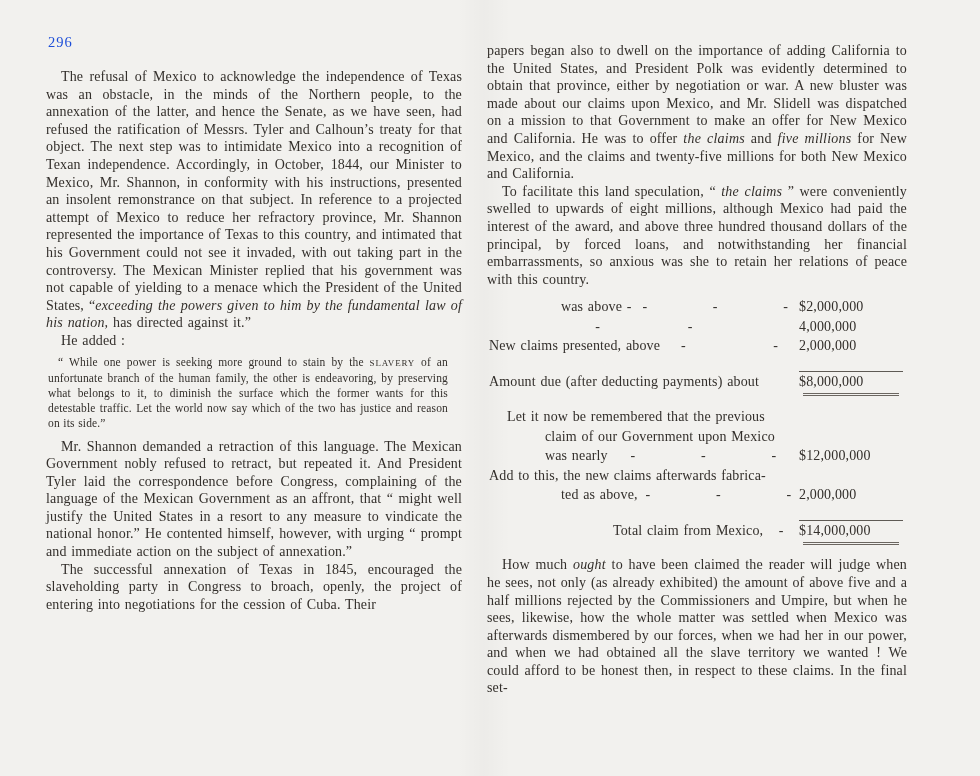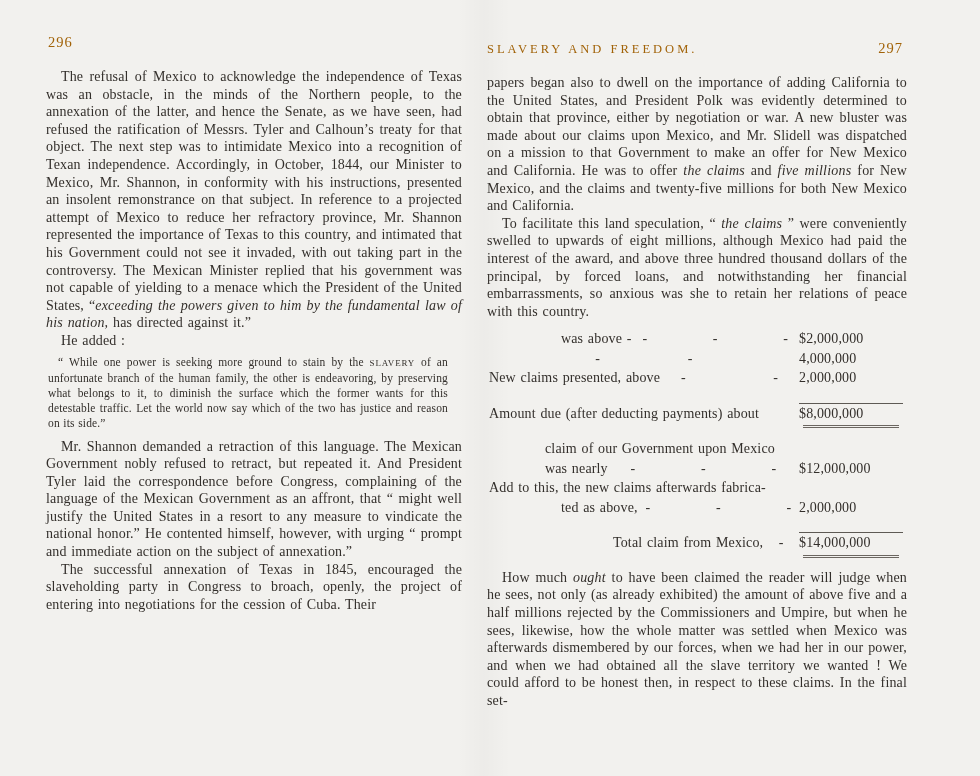--- a/index.html
+++ b/index.html
@@ -13,21 +13,21 @@
   .gutter-shade {
     position:absolute; left:458px; top:0; width:52px; height:100%;
     background:linear-gradient(90deg, rgba(0,0,0,0) 0%, rgba(0,0,0,0.025) 50%, rgba(0,0,0,0) 100%);
   }
   .page { position:absolute; }
   .page.left  { left:46px;  top:36px; width:416px; }
   .page.right { left:487px; top:42px; width:420px; }
 
   .running-head {
     position:relative; height:18px; margin-bottom:14px;
-    font-size:12.5px; letter-spacing:3px; color:#a16207; 
+    font-size:12.5px; letter-spacing:3px; color:#1d4ed8; text-align:center;
   }
   .pagenum {
     position:absolute; top:-2px; font-size:14.5px; letter-spacing:1px;
   }
   .pagenum.pn-left  { left:2px; }
   .pagenum.pn-right { right:4px; }
 
   .body-text { font-size:14px; line-height:17.6px; text-align:justify;
     letter-spacing:0.15px; word-spacing:1px; }
   .body-text p { text-indent:15px; }
@@ -72,24 +72,20 @@
     <div class="body-text">
       <p><span>The refusal of Mexico to acknowledge the independence of Texas was an obstacle, in the minds of the Northern people, to the annexation of the latter, and hence the Senate, as we have seen, had refused the ratification of Messrs. Tyler and Calhoun’s treaty for that object. The next step was to intimidate Mexico into a recognition of Texan independence. Accordingly, in October, 1844, our Minister to Mexico, Mr. Shannon, in conformity with his instructions, presented an insolent remonstrance on that subject. In reference to a projected attempt of Mexico to reduce her refractory province, Mr. Shannon represented the importance of Texas to this country, and intimated that his Government could not see it invaded, with out taking part in the controversy. The Mexican Minister replied that his government was not capable of yielding to a menace which the President of the United States, “</span><i>exceeding the powers given to him by the fundamental law of his nation,</i><span> has directed against it.”</span></p>
       <p>He added :</p>
       <div class="quote"><span>“ While one power is seeking more ground to stain by the </span><span class="sc">SLAVERY</span><span> of an unfortunate branch of the human family, the other is endeavoring, by preserving what belongs to it, to diminish the surface which the former wants for this detestable traffic.  Let the world now say which of the two has justice and reason on its side.”</span></div>
       <p>Mr. Shannon demanded a retraction of this language. The Mexican Government nobly refused to retract, but repeated it. And President Tyler laid the correspondence before Congress, complaining of the language of the Mexican Government as an affront, that “ might well justify the United States in a resort to any measure to vindicate the national honor.” He contented himself, however, with urging “ prompt and immediate action on the subject of annexation.”</p>
       <p>The successful annexation of Texas in 1845, encouraged the slaveholding party in Congress to broach, openly, the project of entering into negotiations for the cession of Cuba.  Their</p>
     </div>
   </div>
 
   <div class="page right">
-    <div class="running-head">
-      <span>SLAVERY AND FREEDOM.</span>
-      <span class="pagenum pn-right">297</span>
-    </div>
     <div class="body-text">
       <p class="noindent"><span>papers began also to dwell on the importance of adding California to the United States, and President Polk was evidently determined to obtain that province, either by negotiation or war.  A new bluster was made about our claims upon Mexico, and Mr. Slidell was dispatched on a mission to that Government to make an offer for New Mexico and California.  He was to offer </span><i>the claims</i><span> and </span><i>five millions</i><span> for New Mexico, and the claims and twenty-five millions for both New Mexico and California.</span></p>
       <p><span>To facilitate this land speculation, “ </span><i>the claims</i><span> ” were conveniently swelled to upwards of eight millions, although Mexico had paid the interest of the award, and above three hundred thousand dollars of the principal, by forced loans, and notwithstanding her financial embarrassments, so anxious was she to retain her relations of peace with this country.</span></p>
 
       <div class="fin-table">
         <div class="frow">
           <span class="flabel ind2">was above -</span>
           <span class="fdash ws3">- - -</span>
           <span class="famount">$2,000,000</span>
         </div>
@@ -104,20 +100,23 @@
         </div>
         <div class="frow gap-before">
           <span class="flabel">Amount due (after deducting payments) about</span>
           <span class="spacer"></span>
           <span class="famount sum">$8,000,000</span>
         </div>
         <div class="rule-double"></div>
       </div>
 
       <div class="fin-table">
+        <div class="frow">
+          <span class="flabel ind1">Let it now be remembered that the previous</span>
+        </div>
         <div class="frow">
           <span class="flabel ind3">claim of our Government upon Mexico</span>
         </div>
         <div class="frow">
           <span class="flabel ind3">was nearly</span>
           <span class="fdash ws3">- - -</span>
           <span class="famount">$12,000,000</span>
         </div>
         <div class="frow">
           <span class="flabel">Add to this, the new claims afterwards fabrica-</span>

